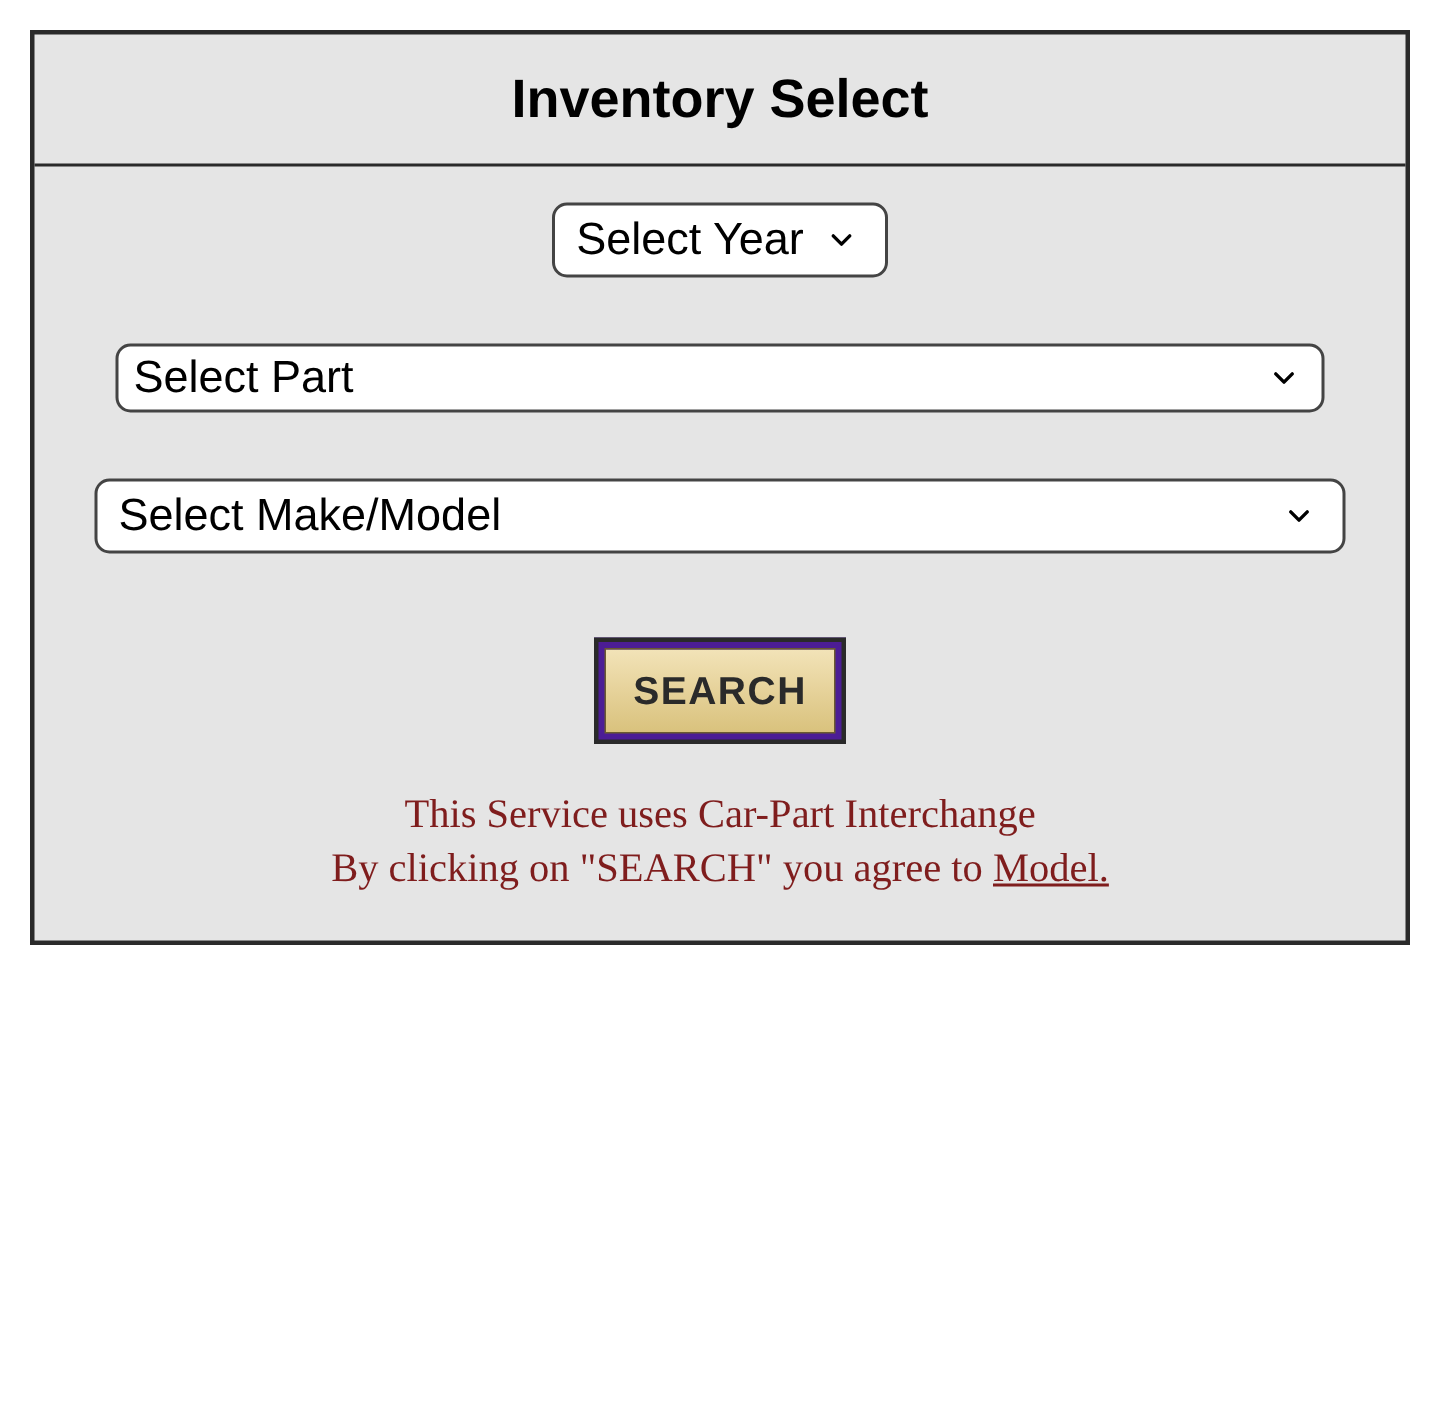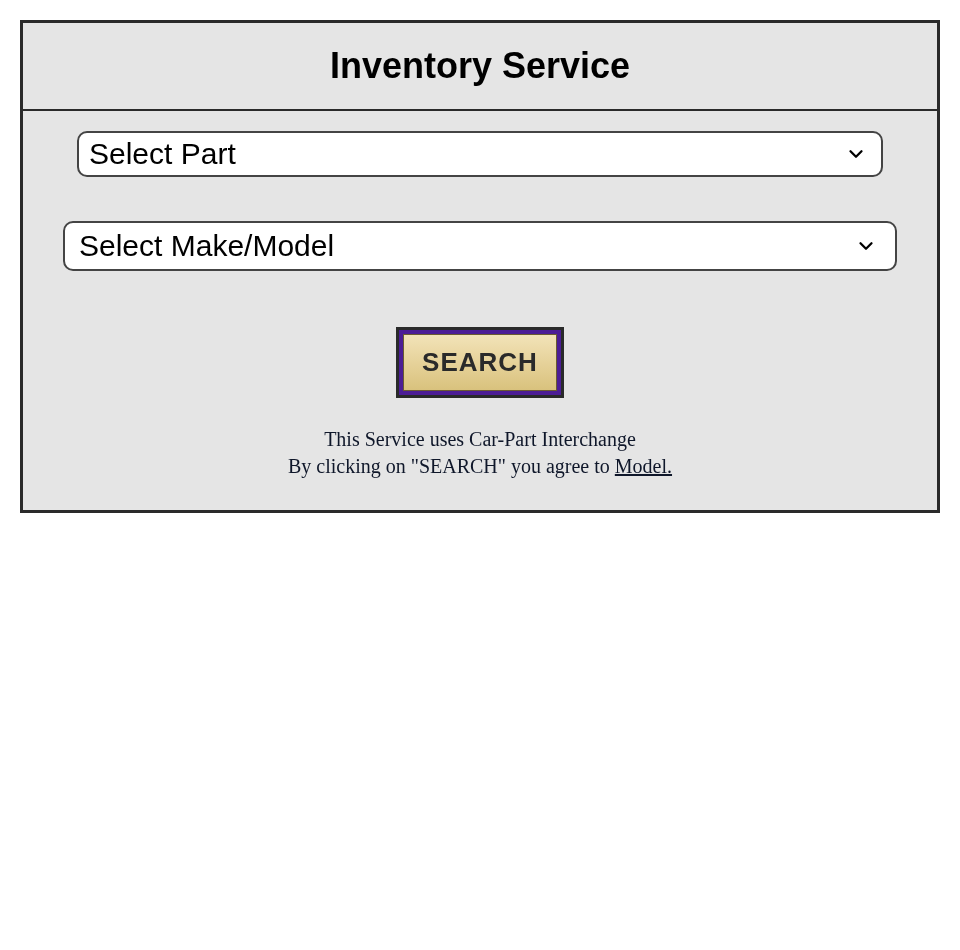--- a/index.html
+++ b/index.html
@@ -101,42 +101,54 @@
       border: 1px solid #6a5a30;
       padding: 12px 18px;
       font-size: 26px;
       font-weight: bold;
       color: #2a2a2a;
       letter-spacing: 1px;
       font-family: Arial, Helvetica, sans-serif;
     }
     .footer-text {
       font-family: "Times New Roman", Times, serif;
-      font-size: 20px;
-      color: #0f172a;
+      font-size: 27px;
+      color: #7f1d1d;
       line-height: 1.35;
     }
     .footer-text .line {
       display: block;
     }
     .terms-link {
       text-decoration: underline;
       cursor: pointer;
     }
   </style>
 </head>
 <body>
 
 <div class="container">
   <div class="header">
-    <h1>Inventory Service</h1>
+    <h1>Inventory Select</h1>
   </div>
 
   <div class="form-area">
 
+    <div class="row row-year">
+      <div class="select-wrapper">
+        <div class="select-inner">
+          <span class="select-label">Select Year</span>
+          <span class="chevron">
+            <svg viewBox="0 0 24 24" fill="none" stroke="#000" stroke-width="2.5" stroke-linecap="round" stroke-linejoin="round">
+                <polyline points="6 9 12 15 18 9"></polyline>
+              </svg>
+          </span>
+        </div>
+      </div>
+    </div>
 
     <div class="row row-part">
       <div class="select-wrapper full">
         <div class="select-inner">
           <span class="select-label">Select Part</span>
           <span class="chevron">
             <svg viewBox="0 0 24 24" fill="none" stroke="#000" stroke-width="2.5" stroke-linecap="round" stroke-linejoin="round">
                 <polyline points="6 9 12 15 18 9"></polyline>
               </svg>
           </span>

